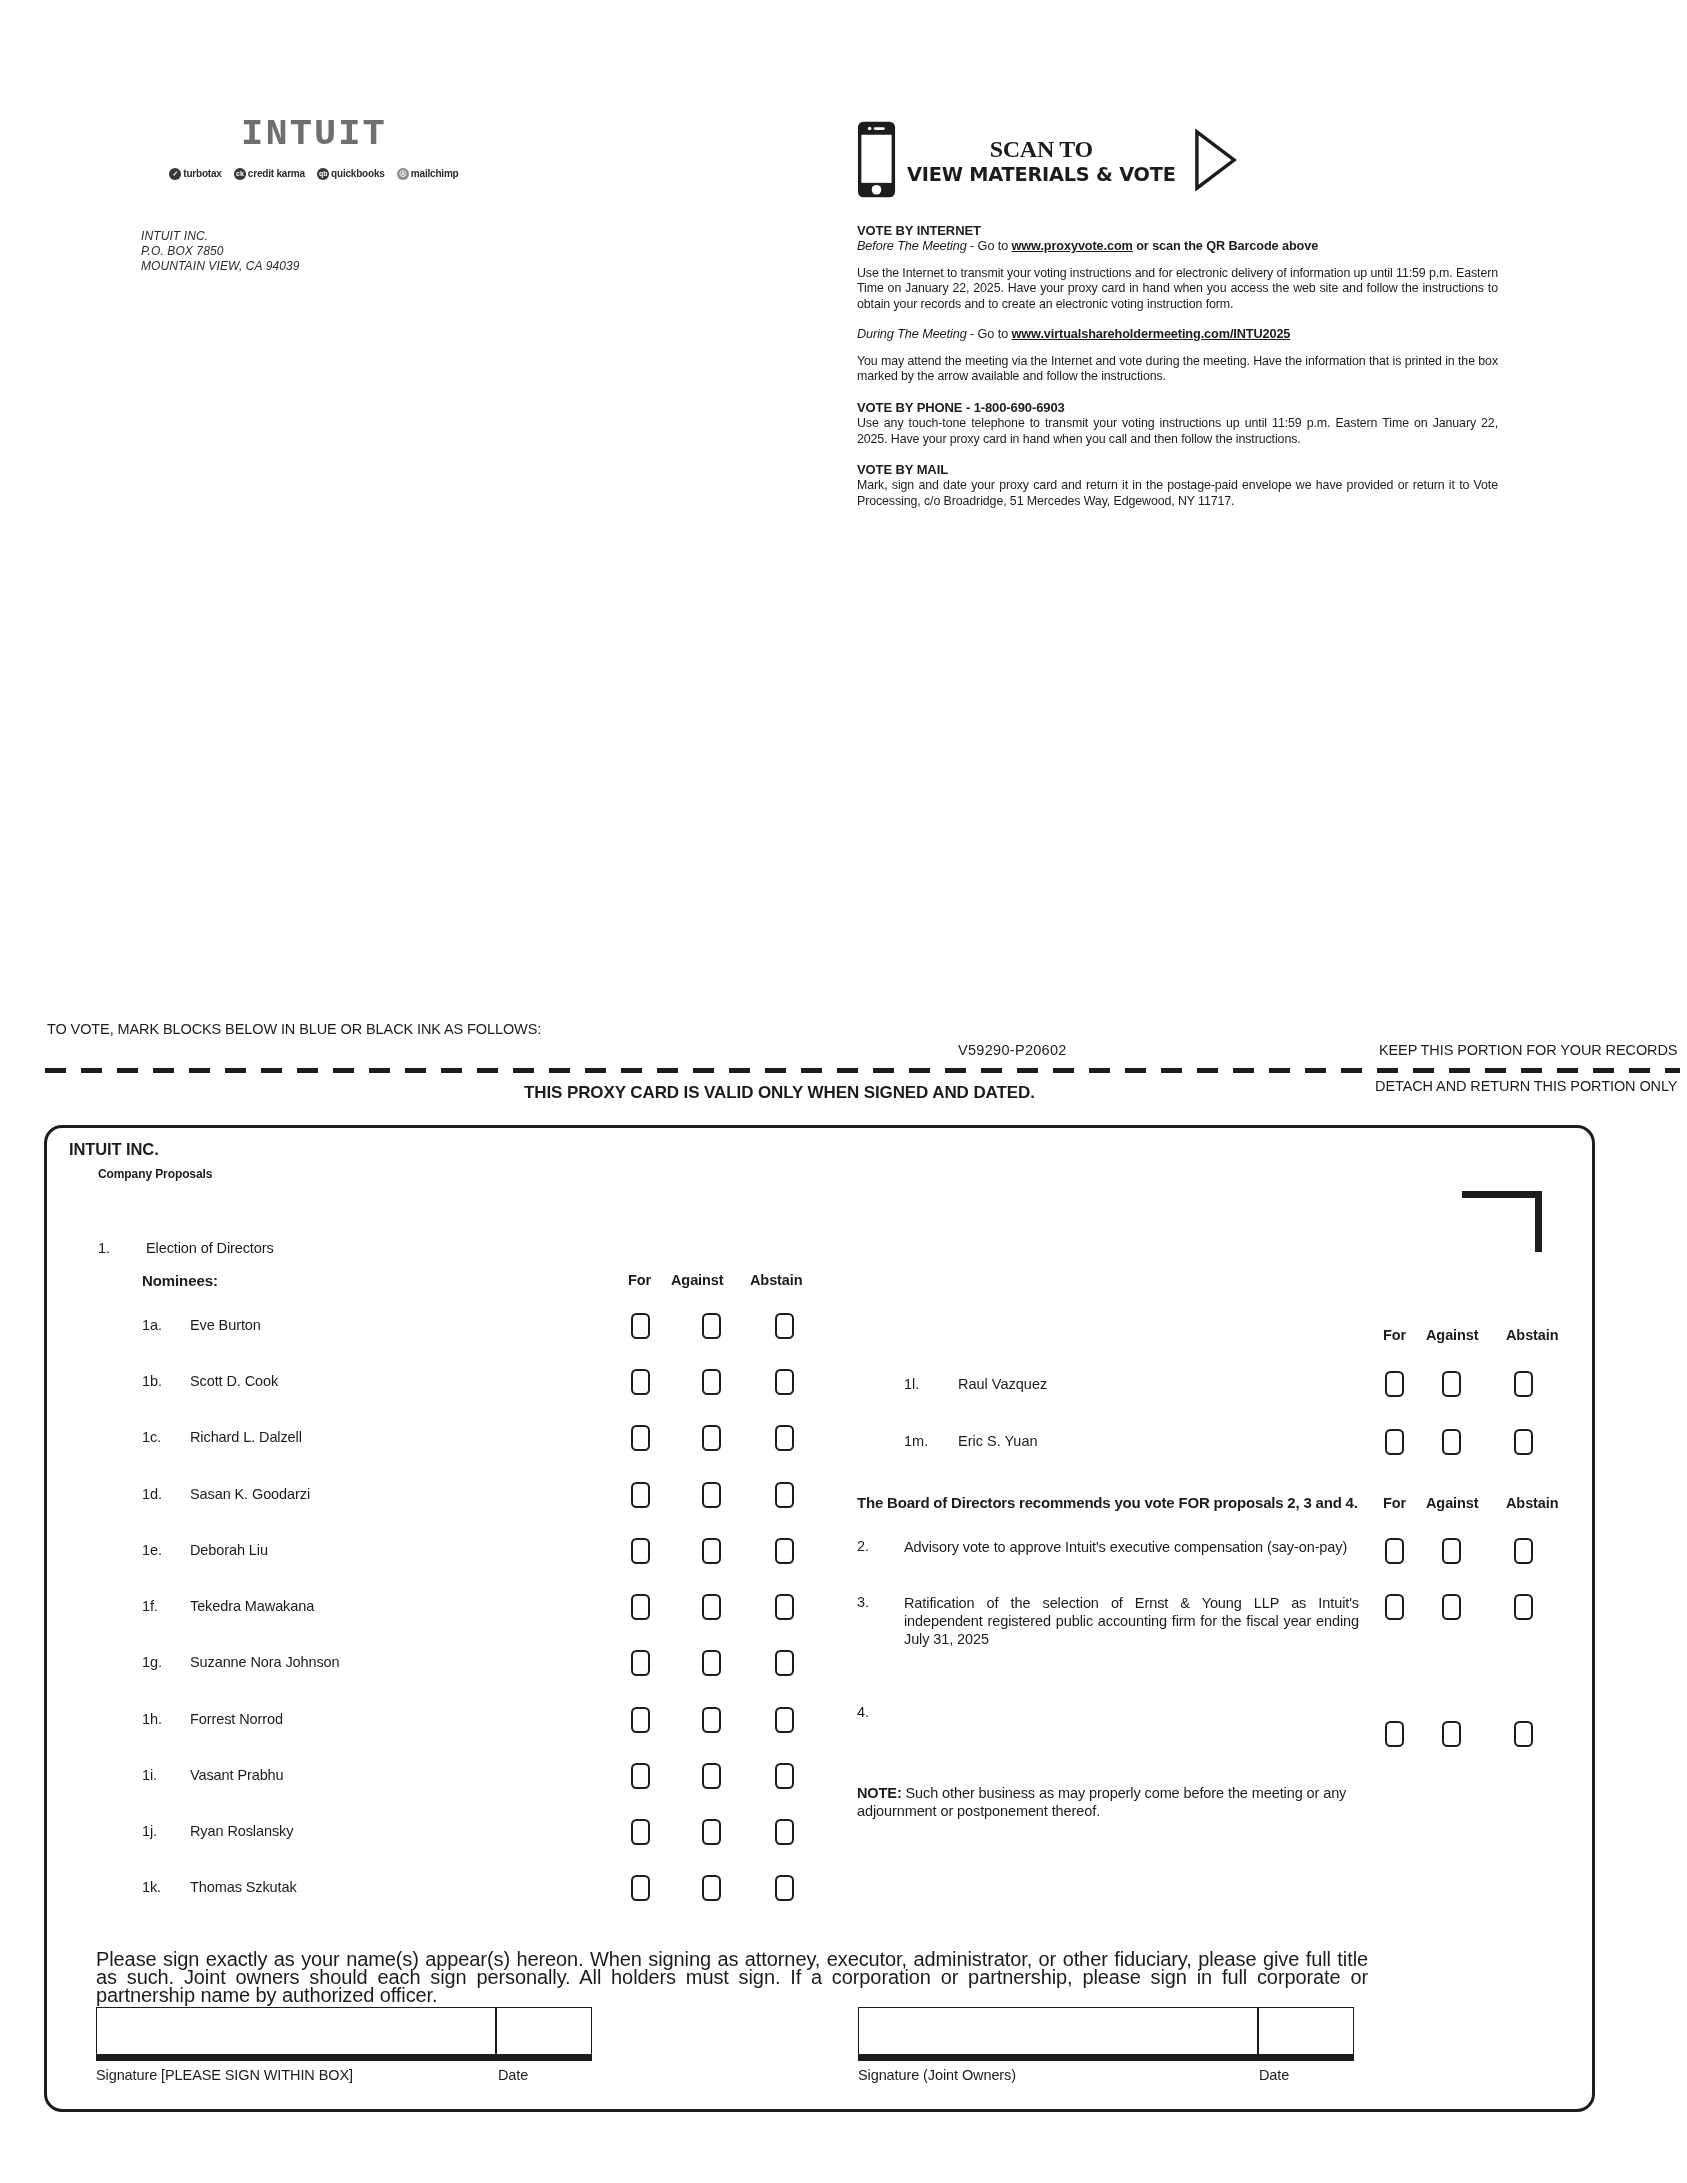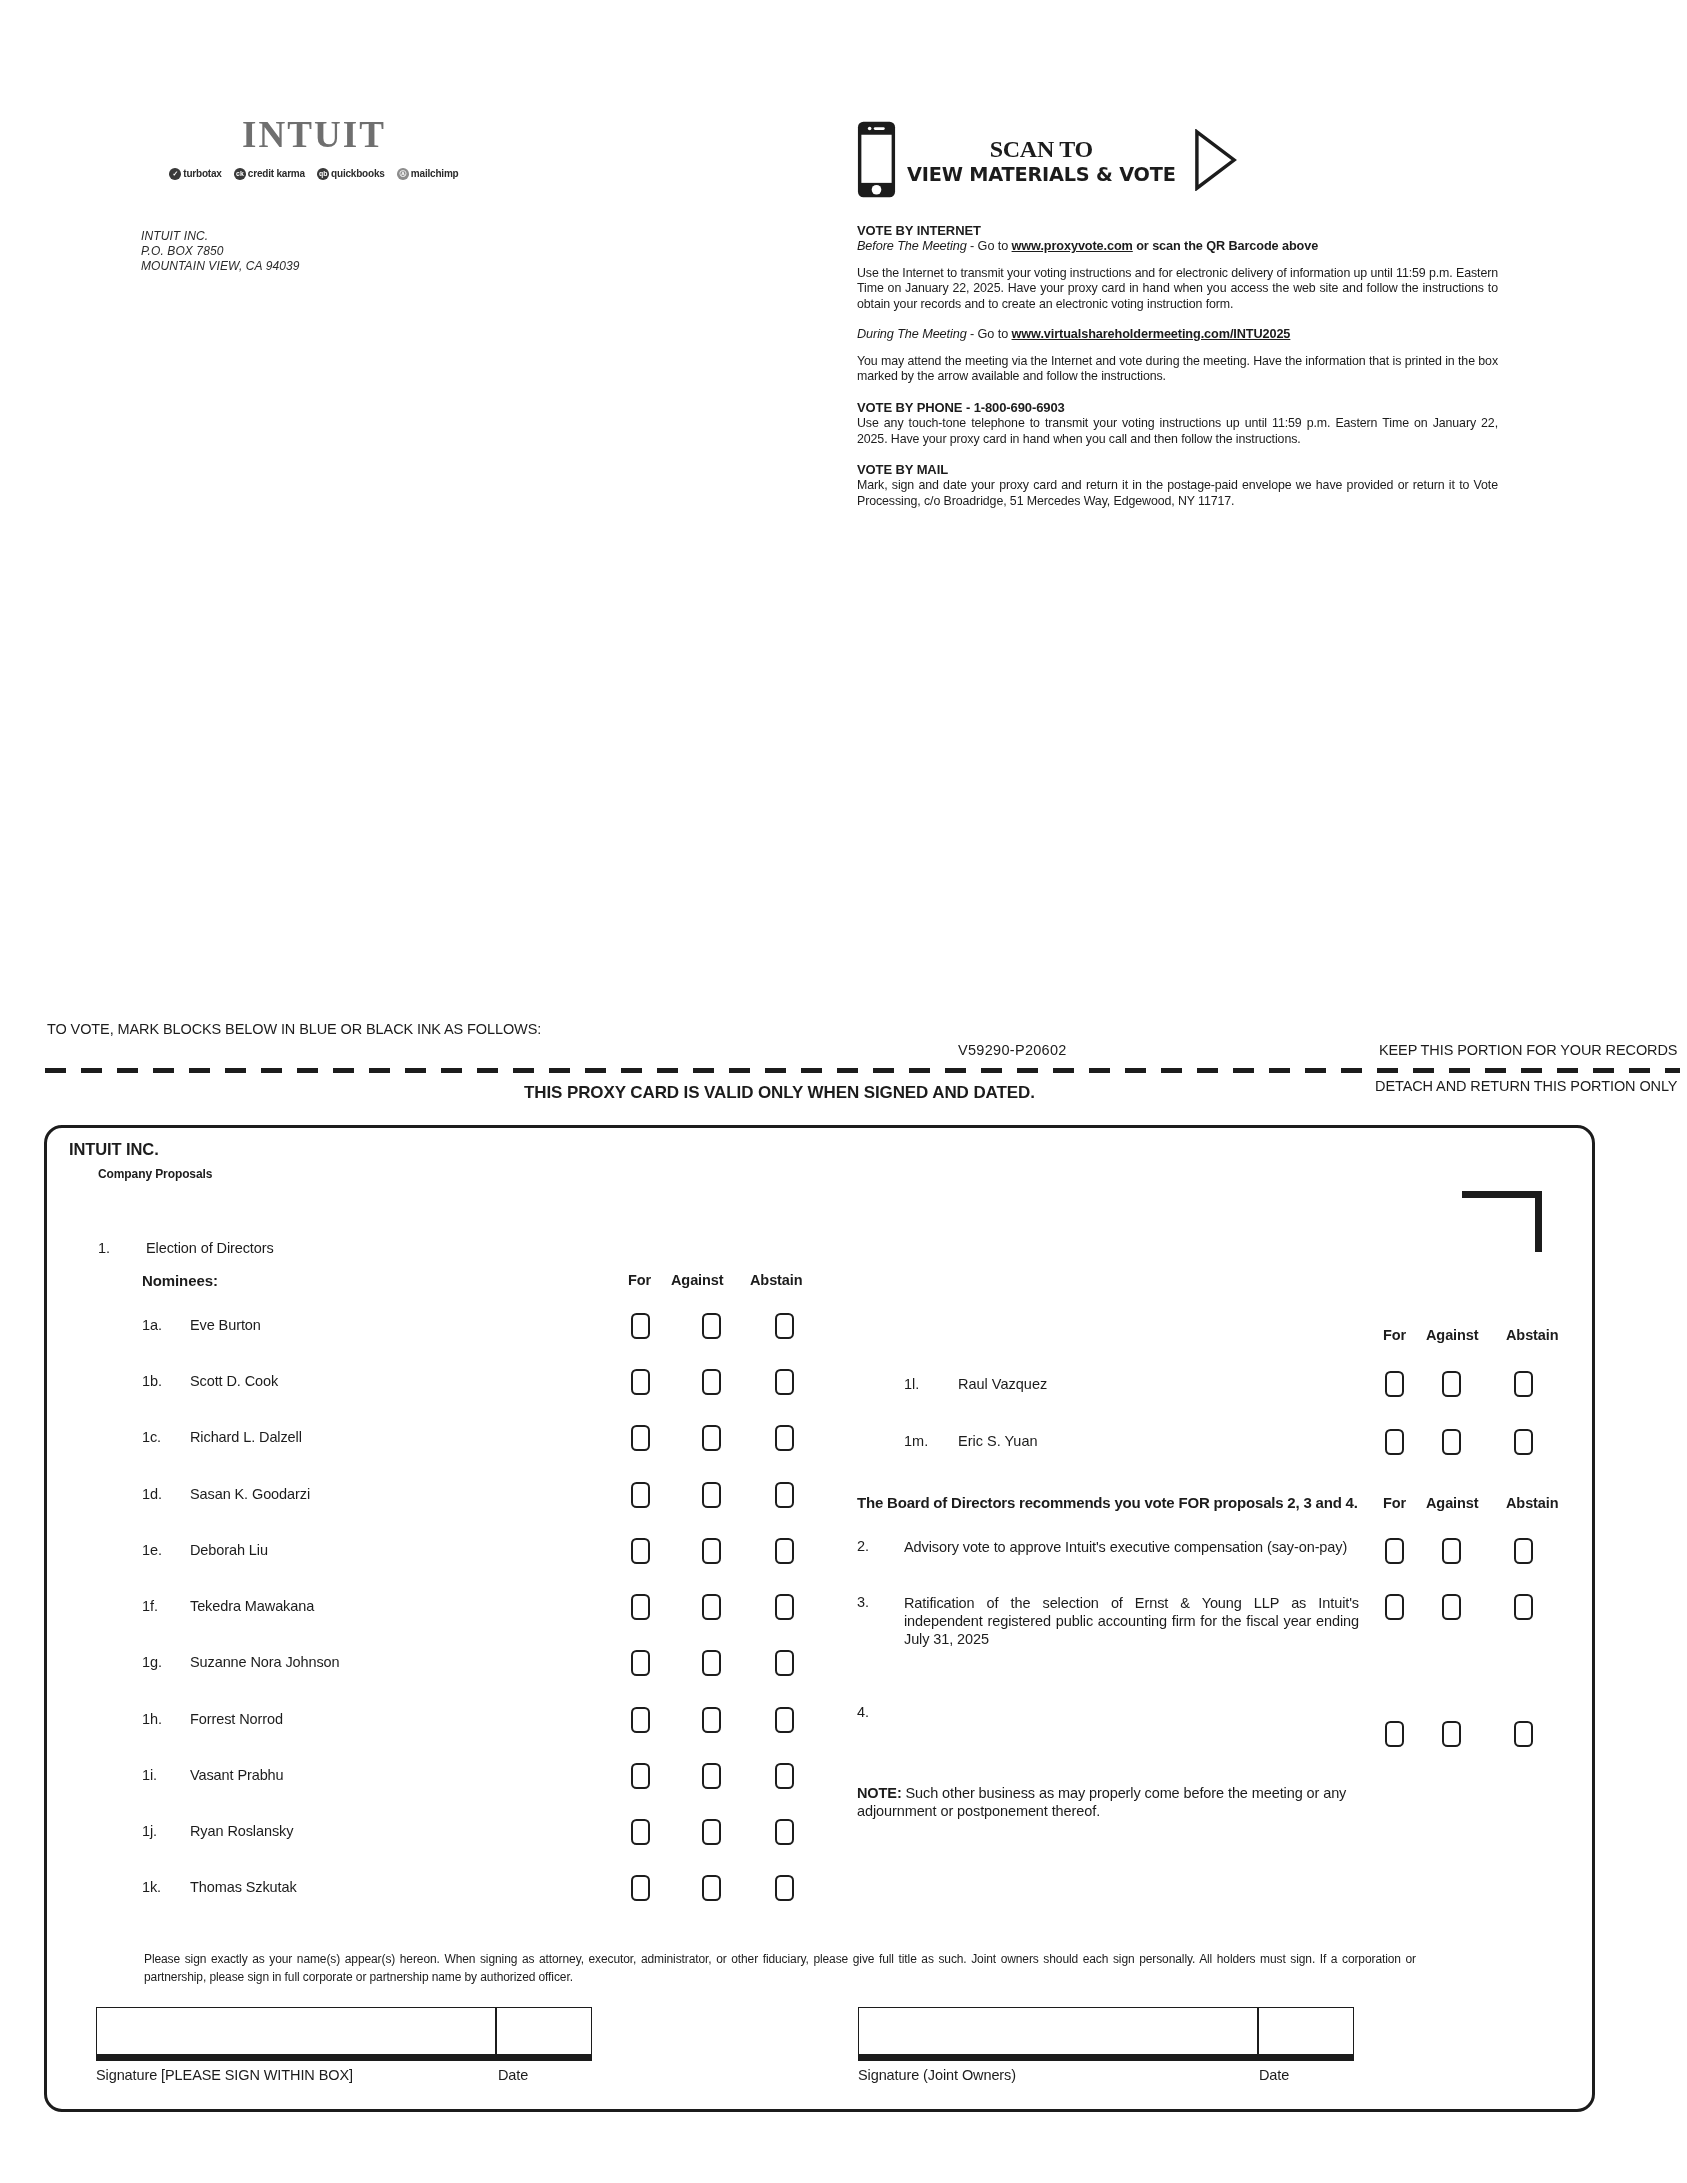--- a/index.html
+++ b/index.html
@@ -30,21 +30,21 @@
     top: 116px;
     width: 358px;
   }
   .intuit-wordmark {
     font-size: 37px;
     font-weight: 700;
     letter-spacing: 2.1px;
     color: #6f6f6f;
     text-align: center;
     line-height: 1;
-    font-family: Liberation Serif, serif;
+    font-family: Liberation Mono, monospace;
   }
   .brand-row {
     margin-top: 15px;
     display: flex;
     align-items: center;
     justify-content: center;
     gap: 12.4px;
     white-space: nowrap;
   }
   .brand {
@@ -346,25 +346,24 @@
     letter-spacing: -0.1px;
   }
   .note-block b { font-weight: 700; }
 
   
   .sign-note {
     position: absolute;
     left: 96px;
     top: 1950px;
     width: 1272px;
-    font-size: 12px;
+    font-size: 20px;
     line-height: 18px;
     text-align: justify;
     letter-spacing: -0.1px;
-    margin-left: 48px;
   }
   .sig-box {
     position: absolute;
     box-sizing: border-box;
     border: 1.4px solid #1c1c1c;
     border-bottom: 7.6px solid #1c1c1c;
     height: 54px;
   }
   .sig-left  { left: 96px;  top: 2007px; width: 400px; }
   .sig-ldate { left: 496px;  top: 2007px; width: 96px; }

